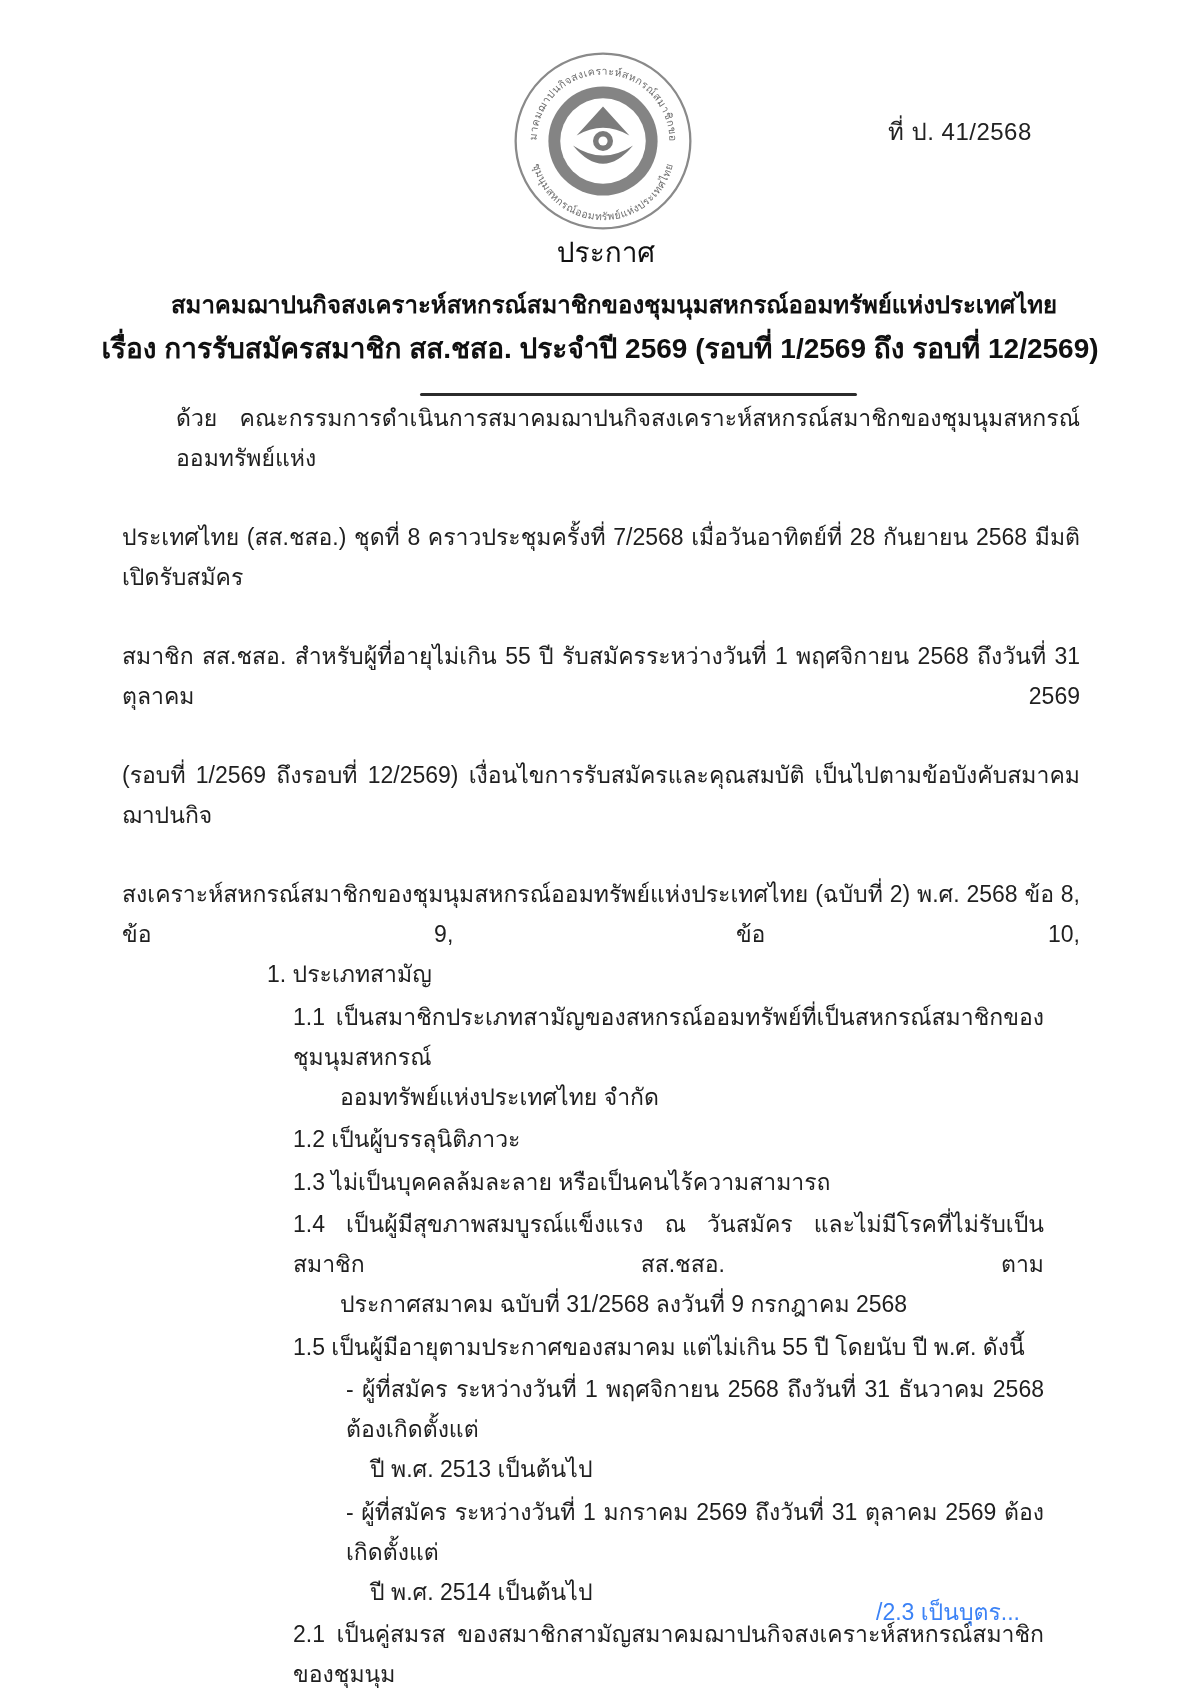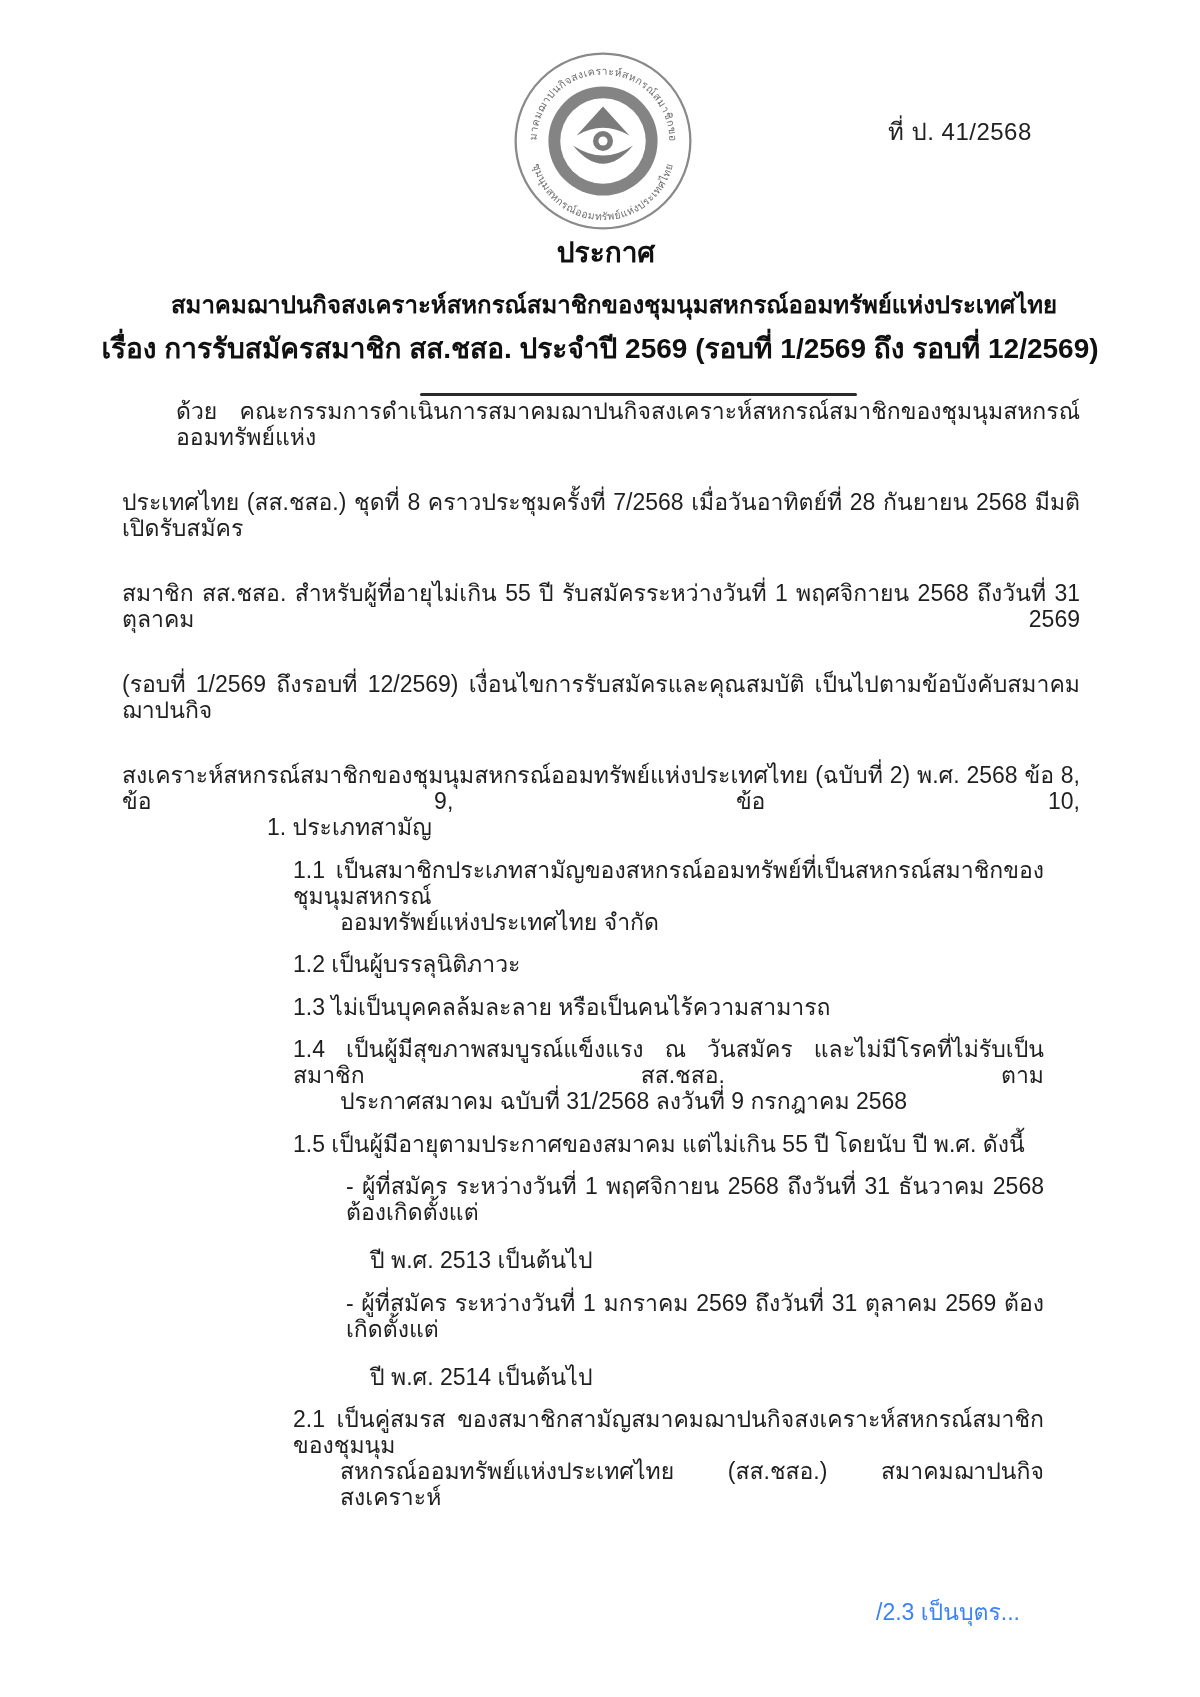--- a/index.html
+++ b/index.html
@@ -12,40 +12,40 @@
   }
   .page{position:absolute;inset:0;}
   .doc-number{
     position:absolute;top:112px;left:888px;width:300px;
     font-size:24px;letter-spacing:.5px;color:#222;
   }
   .seal{position:absolute;top:50px;left:512px;width:182px;height:182px;}
   .title-block{
     position:absolute;top:230px;left:0;width:1200px;text-align:center;
   }
-  .heading{font-size:28px;font-weight:bold;color:#101010;line-height:46px;margin-left:12px;}
+  .heading{font-size:28px;font-weight:normal;color:#101010;line-height:46px;margin-left:12px;}
   .org-line{font-size:24px;font-weight:bold;color:#101010;line-height:45px;margin-top:6px;margin-left:28px;}
   .subject-line{font-size:28px;font-weight:bold;color:#101010;line-height:44px;}
   .divider{
     position:absolute;top:393px;left:420px;width:437px;height:3px;
     background:#2b2b2b;border-radius:2px;
   }
   .body-text{
     position:absolute;top:398px;left:122px;width:958px;
     font-size:23px;color:#1f1f1f;
   }
-  .bline{line-height:26px;min-height:42.5px;}
+  .bline{line-height:40px;min-height:42.5px;}
   .just{text-align:justify;text-align-last:justify;}
   .ind-para{padding-left:54px;}
   .ind-flush{padding-left:0;margin-top:39px;}
   .ind-l1{padding-left:145px;}
   .ind-l2{padding-left:171px;}
   .ind-l2c{padding-left:218px;}
   .ind-l3{padding-left:224px;}
-  .ind-l3c{padding-left:248px;margin-top:22px;}
+  .ind-l3c{padding-left:248px;}
   .ind-l2.just,.ind-l2c.just,.ind-l3.just,.ind-l3c.just{margin-right:36px;}
   .continuation-note{
     position:absolute;top:1594px;left:0;width:1020px;text-align:right;
     font-size:23px;color:#3b82f6;
   }
 </style>
 </head>
 <body>
 
 <div class="page">

